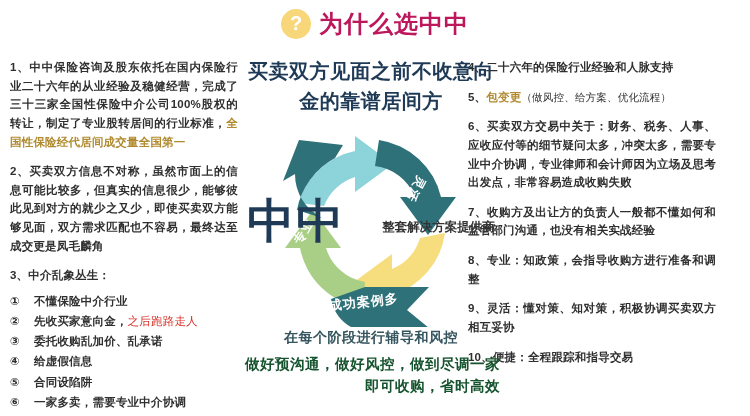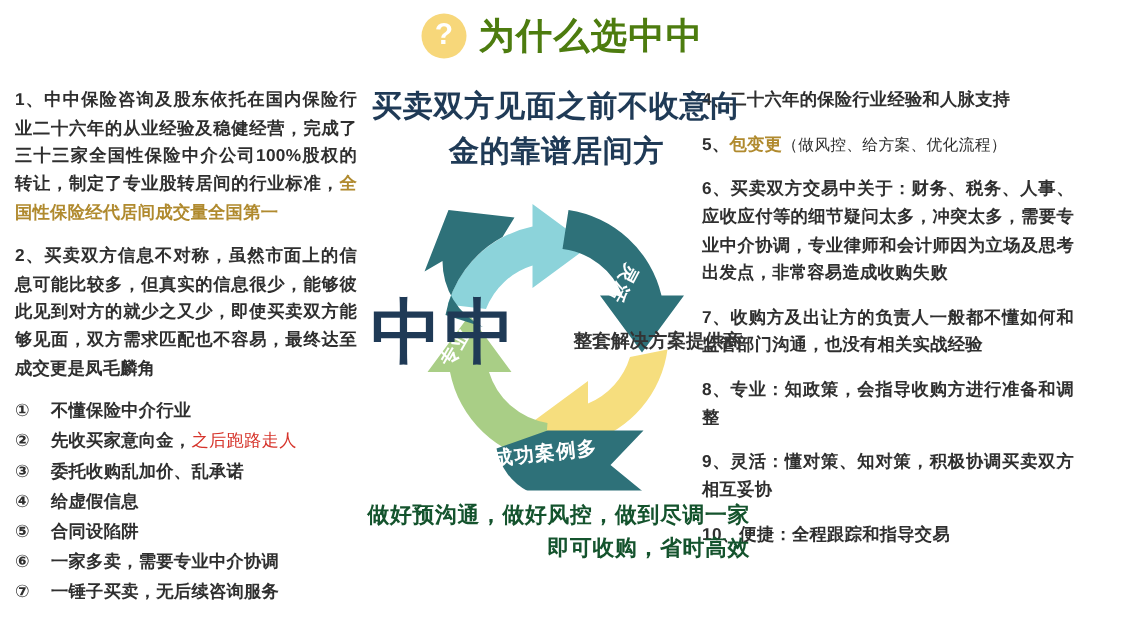--- a/index.html
+++ b/index.html
@@ -19,21 +19,21 @@
     display:flex;align-items:center;justify-content:center;gap:8px;
   }
   .qmark{
     width:30px;height:30px;border-radius:50%;
     background:#F7D77A;
     display:flex;align-items:center;justify-content:center;
     color:#ffffff;font-size:20px;font-weight:bold;line-height:1;
     padding-bottom:2px;box-sizing:border-box;
   }
   .header-title{
-    font-size:24px;font-weight:bold;color:#4d7c0f;letter-spacing:1px;
+    font-size:24px;font-weight:bold;color:#be185d;letter-spacing:1px;
     white-space:nowrap;
   }
 
   
   .col{
     position:absolute;top:58px;
     font-size:11.5px;line-height:1.62;
     font-weight:bold;
     color:#2f2f2f;
     letter-spacing:0.2px;
@@ -112,20 +112,21 @@
   <div class="col col-left">
 
     <p class="para">
       <span>1、中中保险咨询及股东依托在国内保险行业二十六年的从业经验及稳健经营，完成了三十三家全国性保险中介公司100%股权的转让，制定了专业股转居间的行业标准，</span><span class="gold-strong">全国性保险经代居间成交量全国第一</span>
     </p>
 
     <p class="para">
       <span>2、买卖双方信息不对称，虽然市面上的信息可能比较多，但真实的信息很少，能够彼此见到对方的就少之又少，即使买卖双方能够见面，双方需求匹配也不容易，最终达至成交更是凤毛麟角</span>
     </p>
 
+    <p class="para tight">3、中介乱象丛生：</p>
 
     <ul class="numlist">
       <li>
         <span class="mark">①</span>
         <span class="txt"><span>不懂保险中介行业</span><span class="red"></span></span>
       </li>
       <li>
         <span class="mark">②</span>
         <span class="txt"><span>先收买家意向金，</span><span class="red">之后跑路走人</span></span>
       </li>
@@ -232,16 +233,17 @@
       <div class="arrow-label lbl-flex">灵活</div>
       <div class="arrow-label lbl-pro">专业</div>
       <div class="arrow-label lbl-case">成功案例多</div>
 
       <div class="wheel-center">
         <div class="wheel-brand">中中</div>
         <div class="wheel-sub">整套解决方案提供商</div>
       </div>
     </div>
 
+    <div class="center-foot1">在每个阶段进行辅导和风控</div>
     <div class="center-foot2">做好预沟通，做好风控，做到尽调一家即可收购，省时高效</div>
   </div>
 
 </div>
 
 </body></html>

